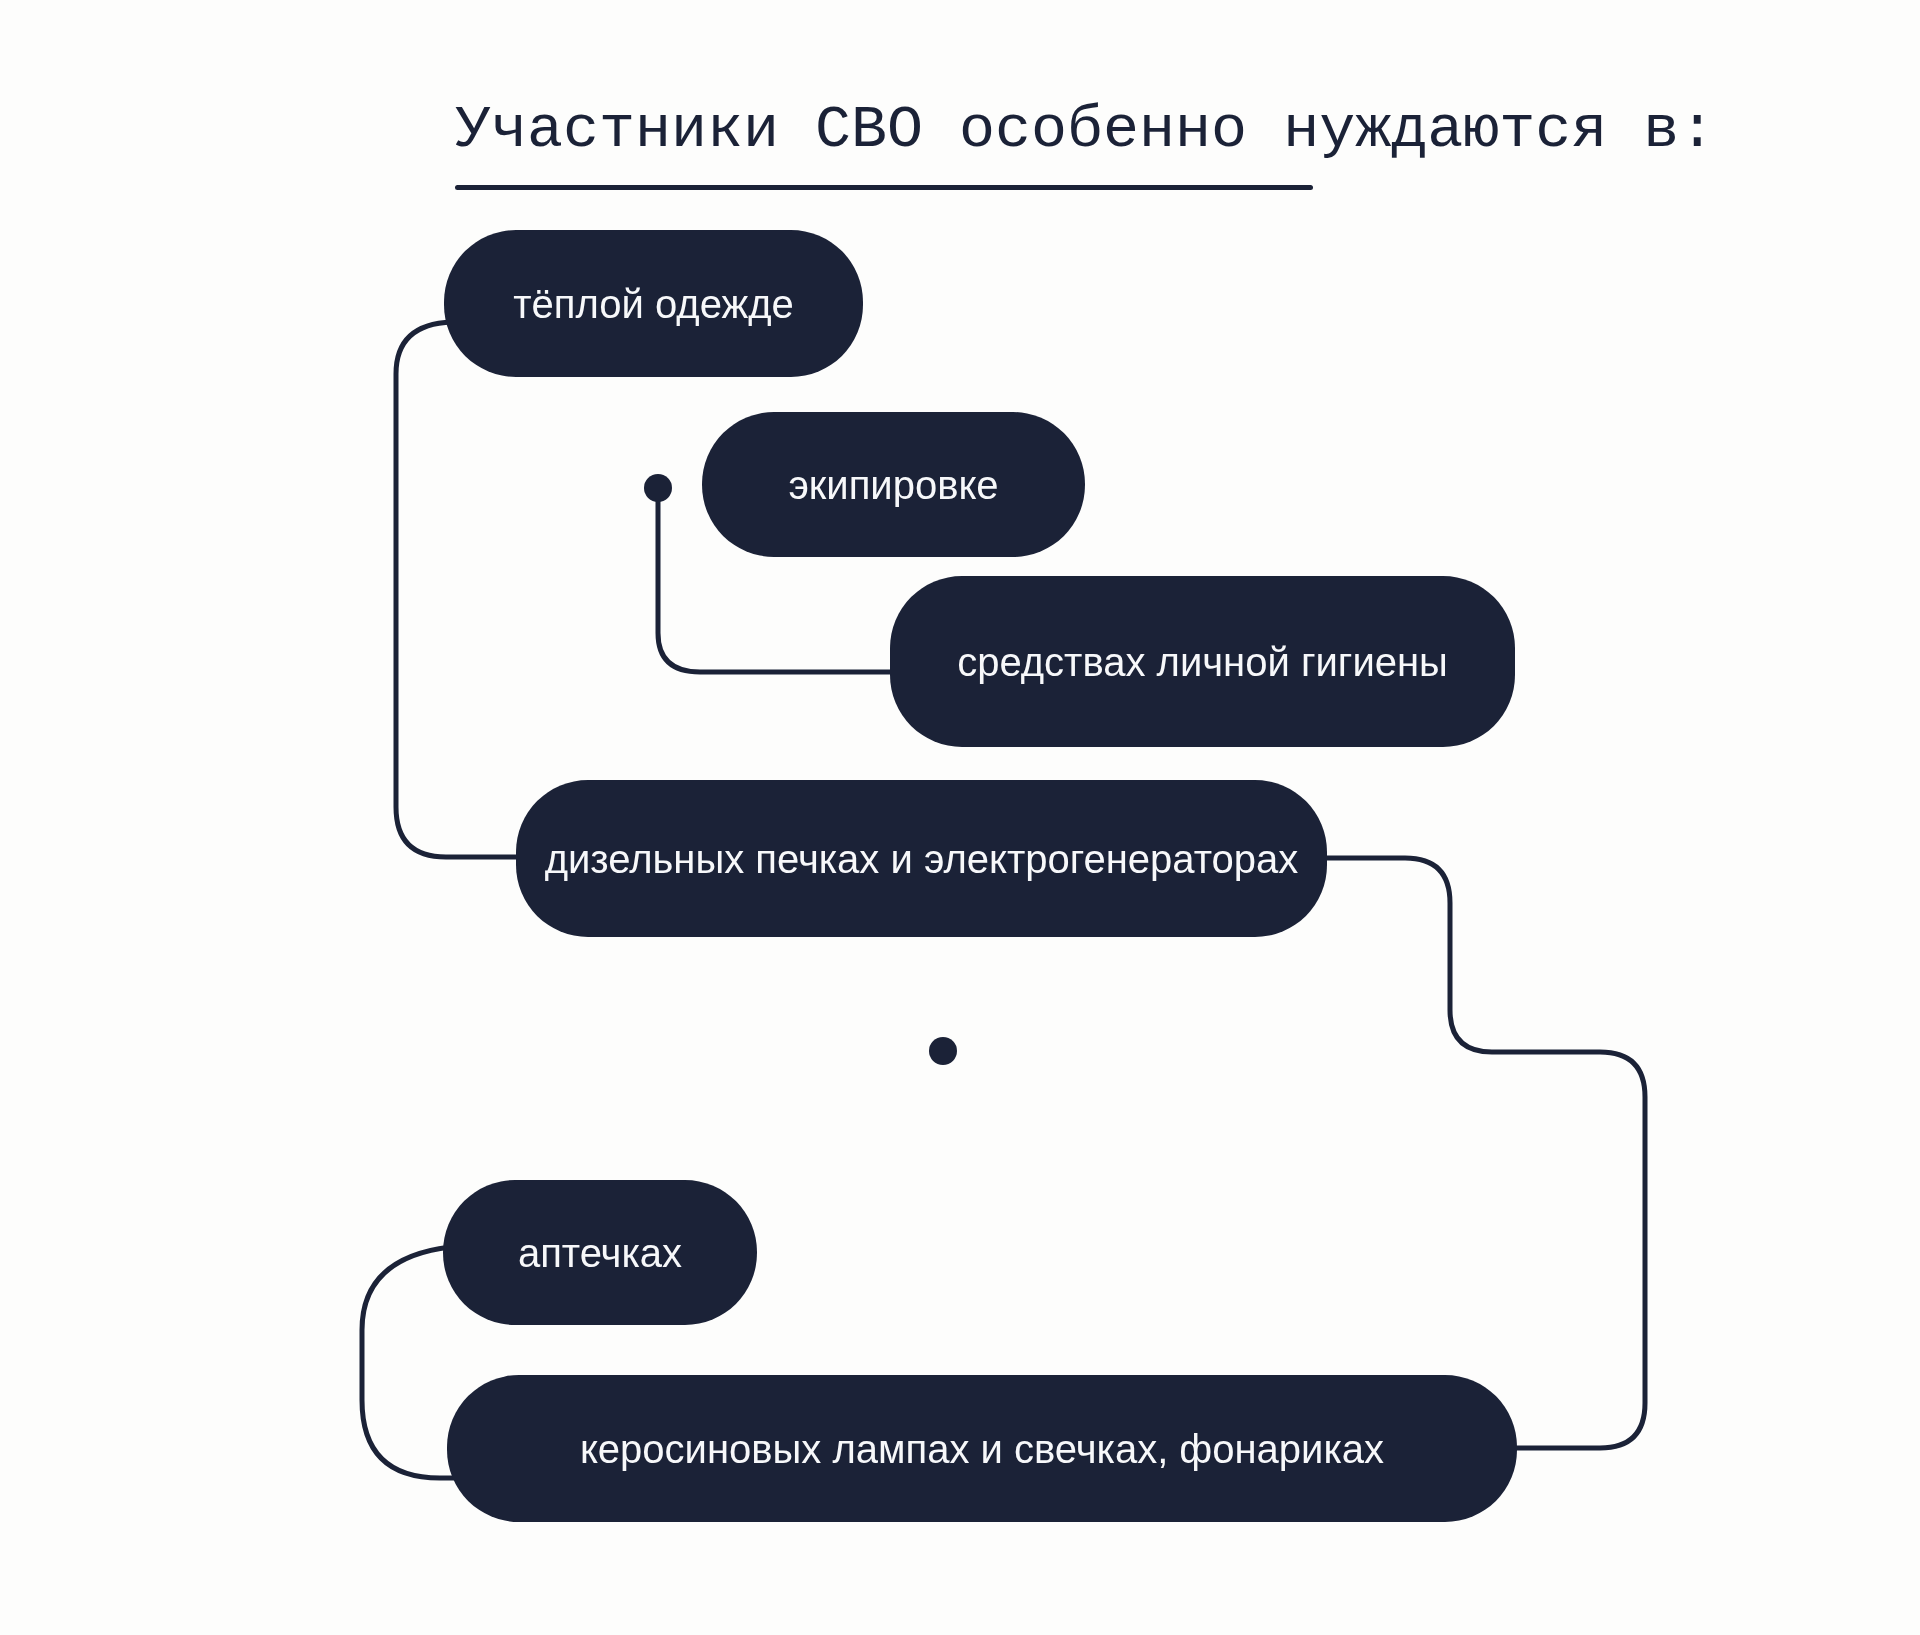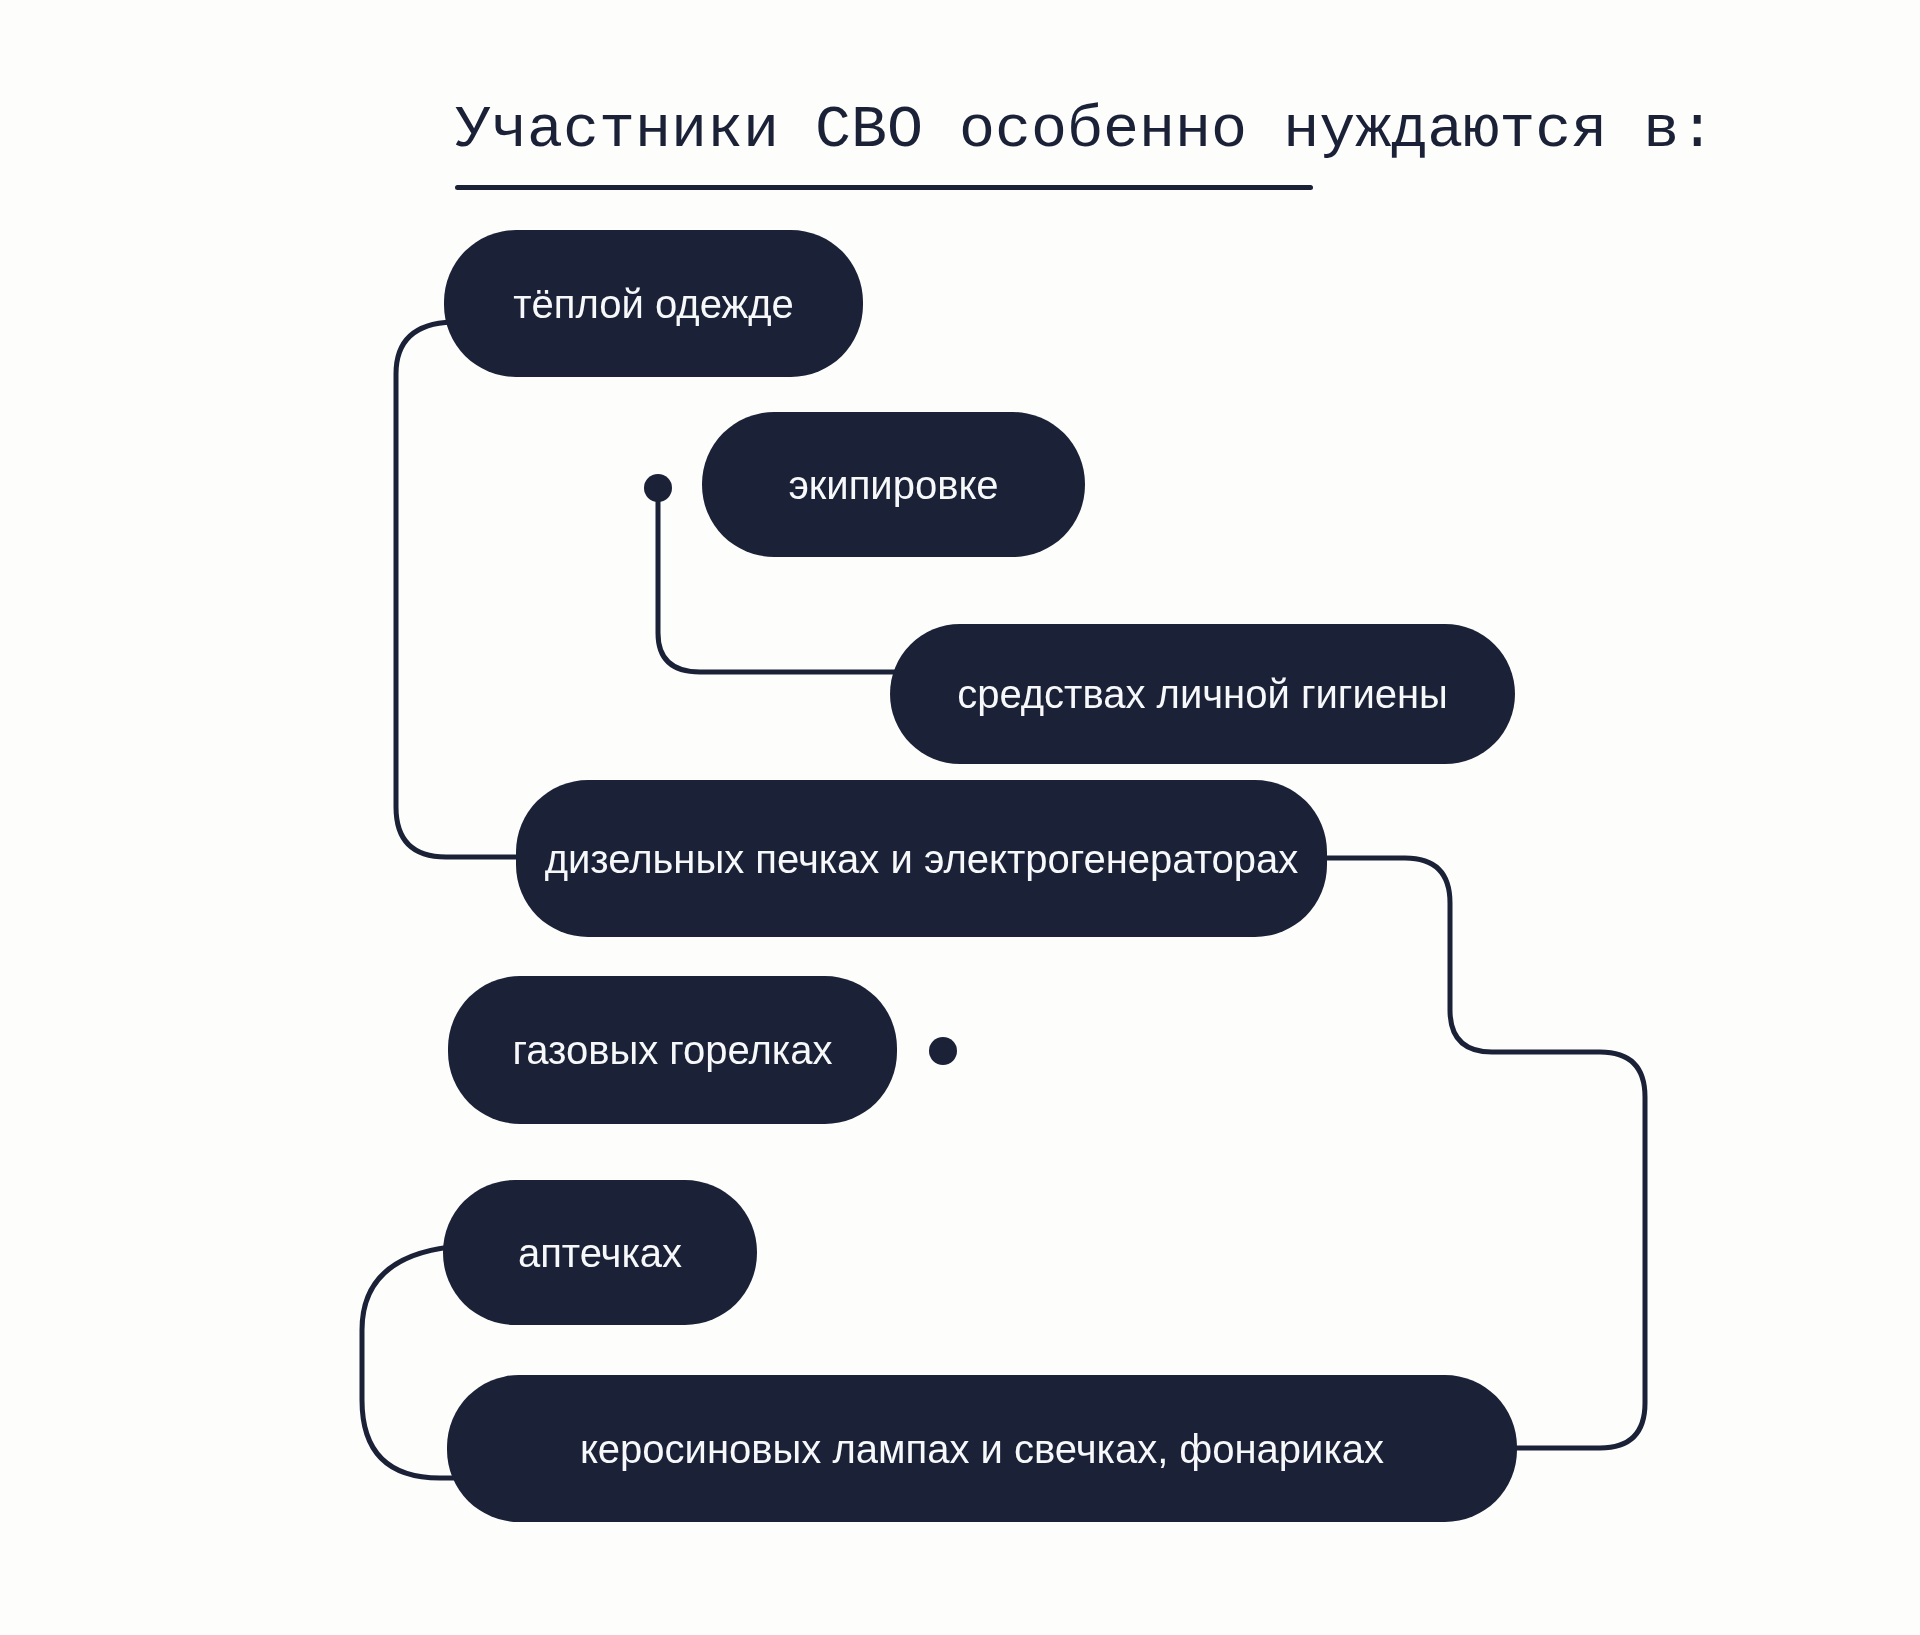--- a/index.html
+++ b/index.html
@@ -64,21 +64,21 @@
     background:var(--navy);
     color:var(--box-text);
     border-radius:72px;
     font-size:40px;
     line-height:1.1;
     white-space:nowrap;
     text-align:center;
   }
   .b1{left:444px;top:230px;width:419px;height:147px;}
   .b2{left:702px;top:412px;width:383px;height:145px;}
-  .b3{left:890px;top:624px;width:625px;height:140px;}
+  .b3{left:890px;top:576px;width:625px;height:171px;}
   .b4{left:516px;top:780px;width:811px;height:157px;}
   .b5{left:448px;top:976px;width:449px;height:148px;}
   .b6{left:995px;top:978px;width:376px;height:150px;}
   .b7{left:443px;top:1180px;width:314px;height:145px;}
   .b8{left:809px;top:1182px;width:635px;height:149px;}
   .b9{left:447px;top:1375px;width:1070px;height:147px;}
 </style>
 </head>
 <body>
 
@@ -111,23 +111,20 @@
   </div>
 
   <div class="node b3">
     <span>средствах личной гигиены</span>
   </div>
 
   <div class="node b4">
     <span>дизельных печках и электрогенераторах</span>
   </div>
 
-  <div class="node b5">
-    <span>газовых горелках</span>
-  </div>
 
 
   <div class="node b7">
     <span>аптечках</span>
   </div>
 
 
   <div class="node b9">
     <span>керосиновых лампах и свечках, фонариках</span>
   </div>

